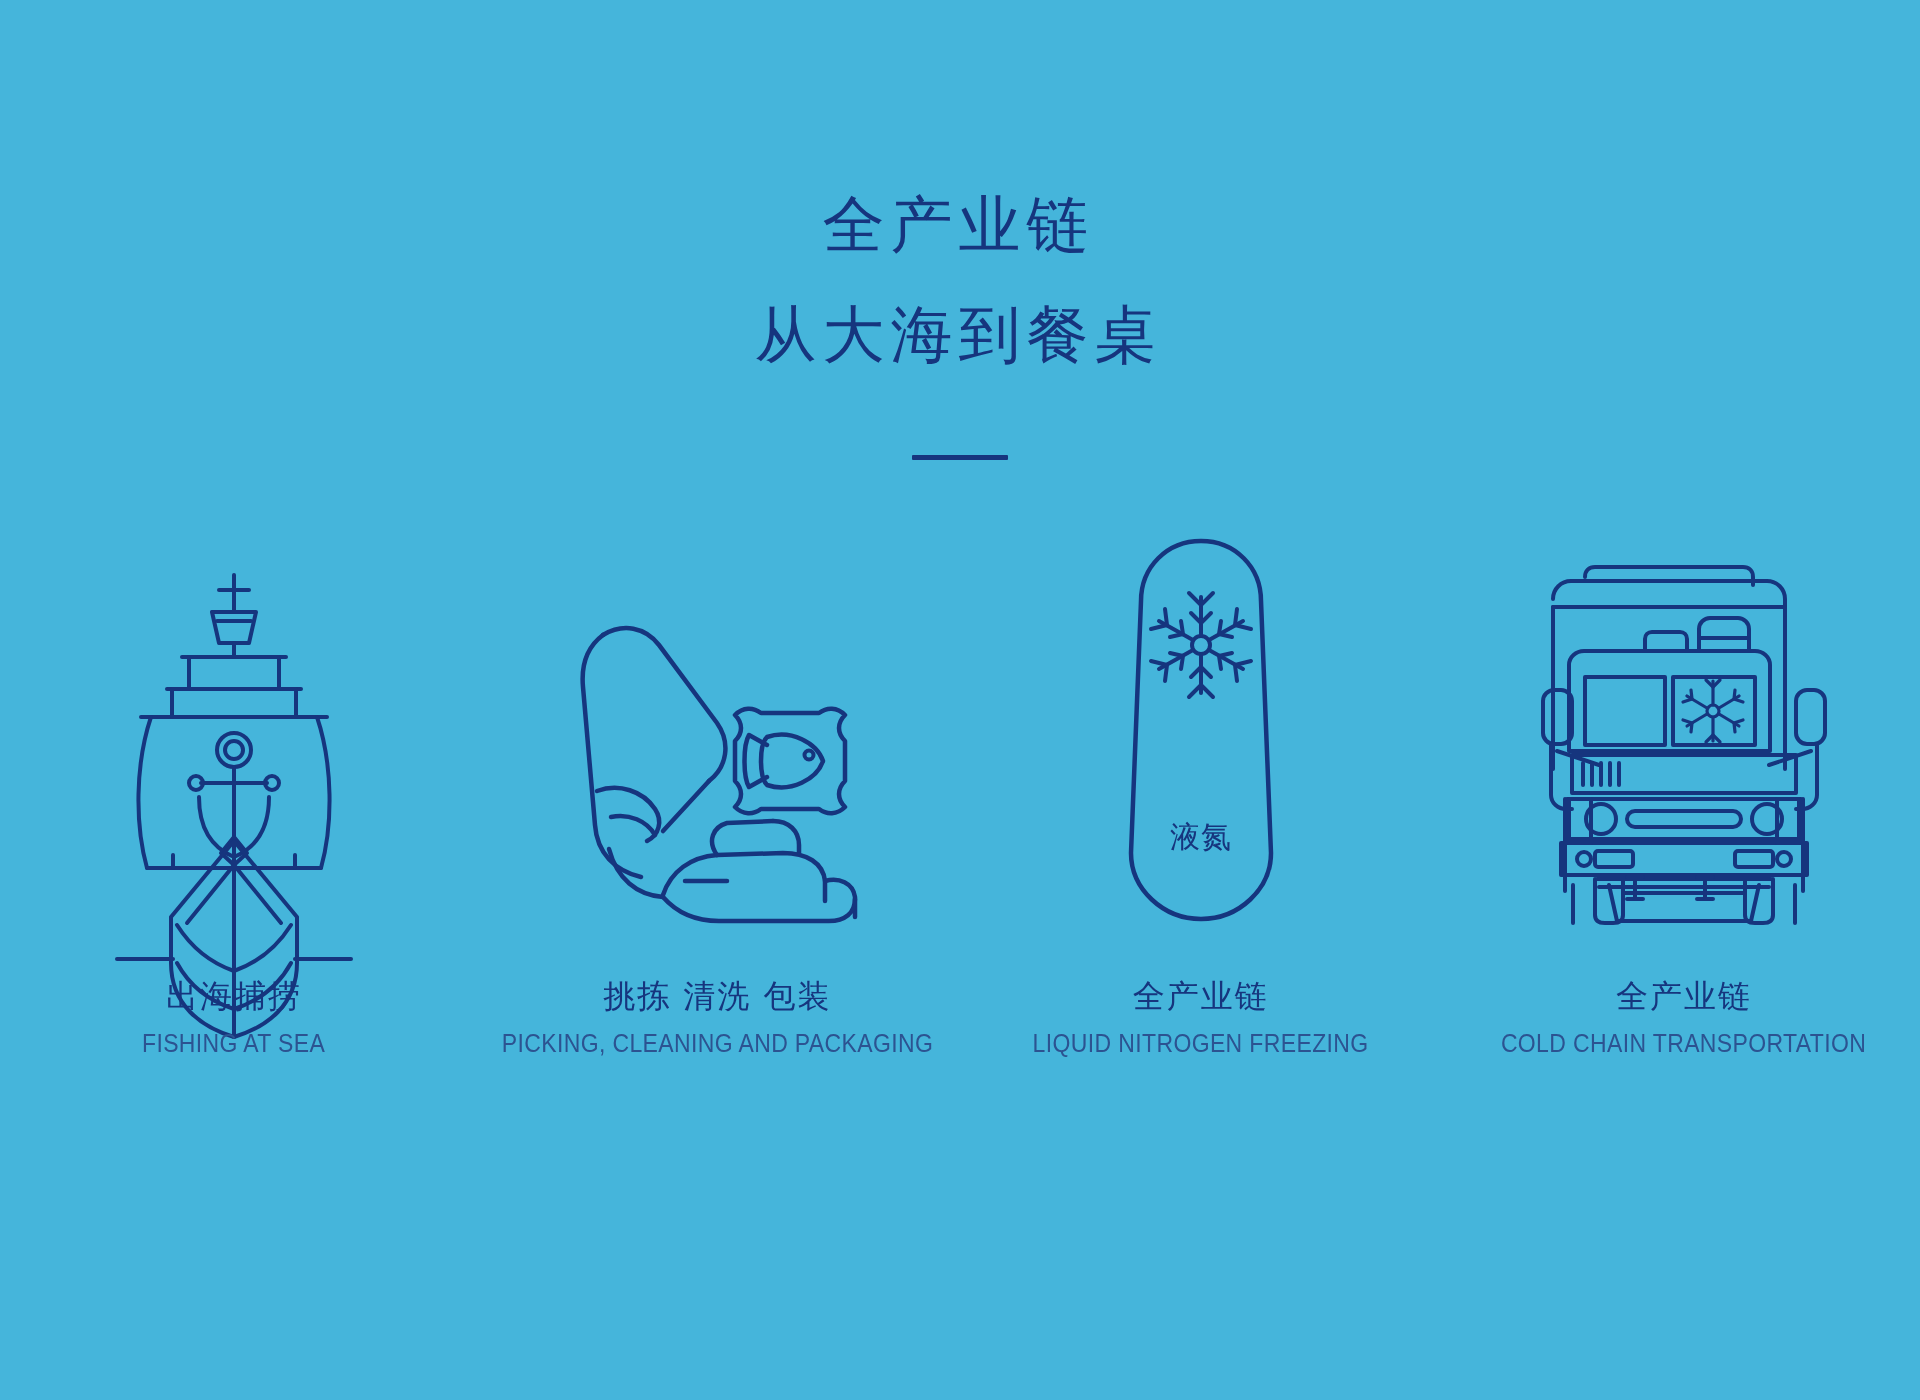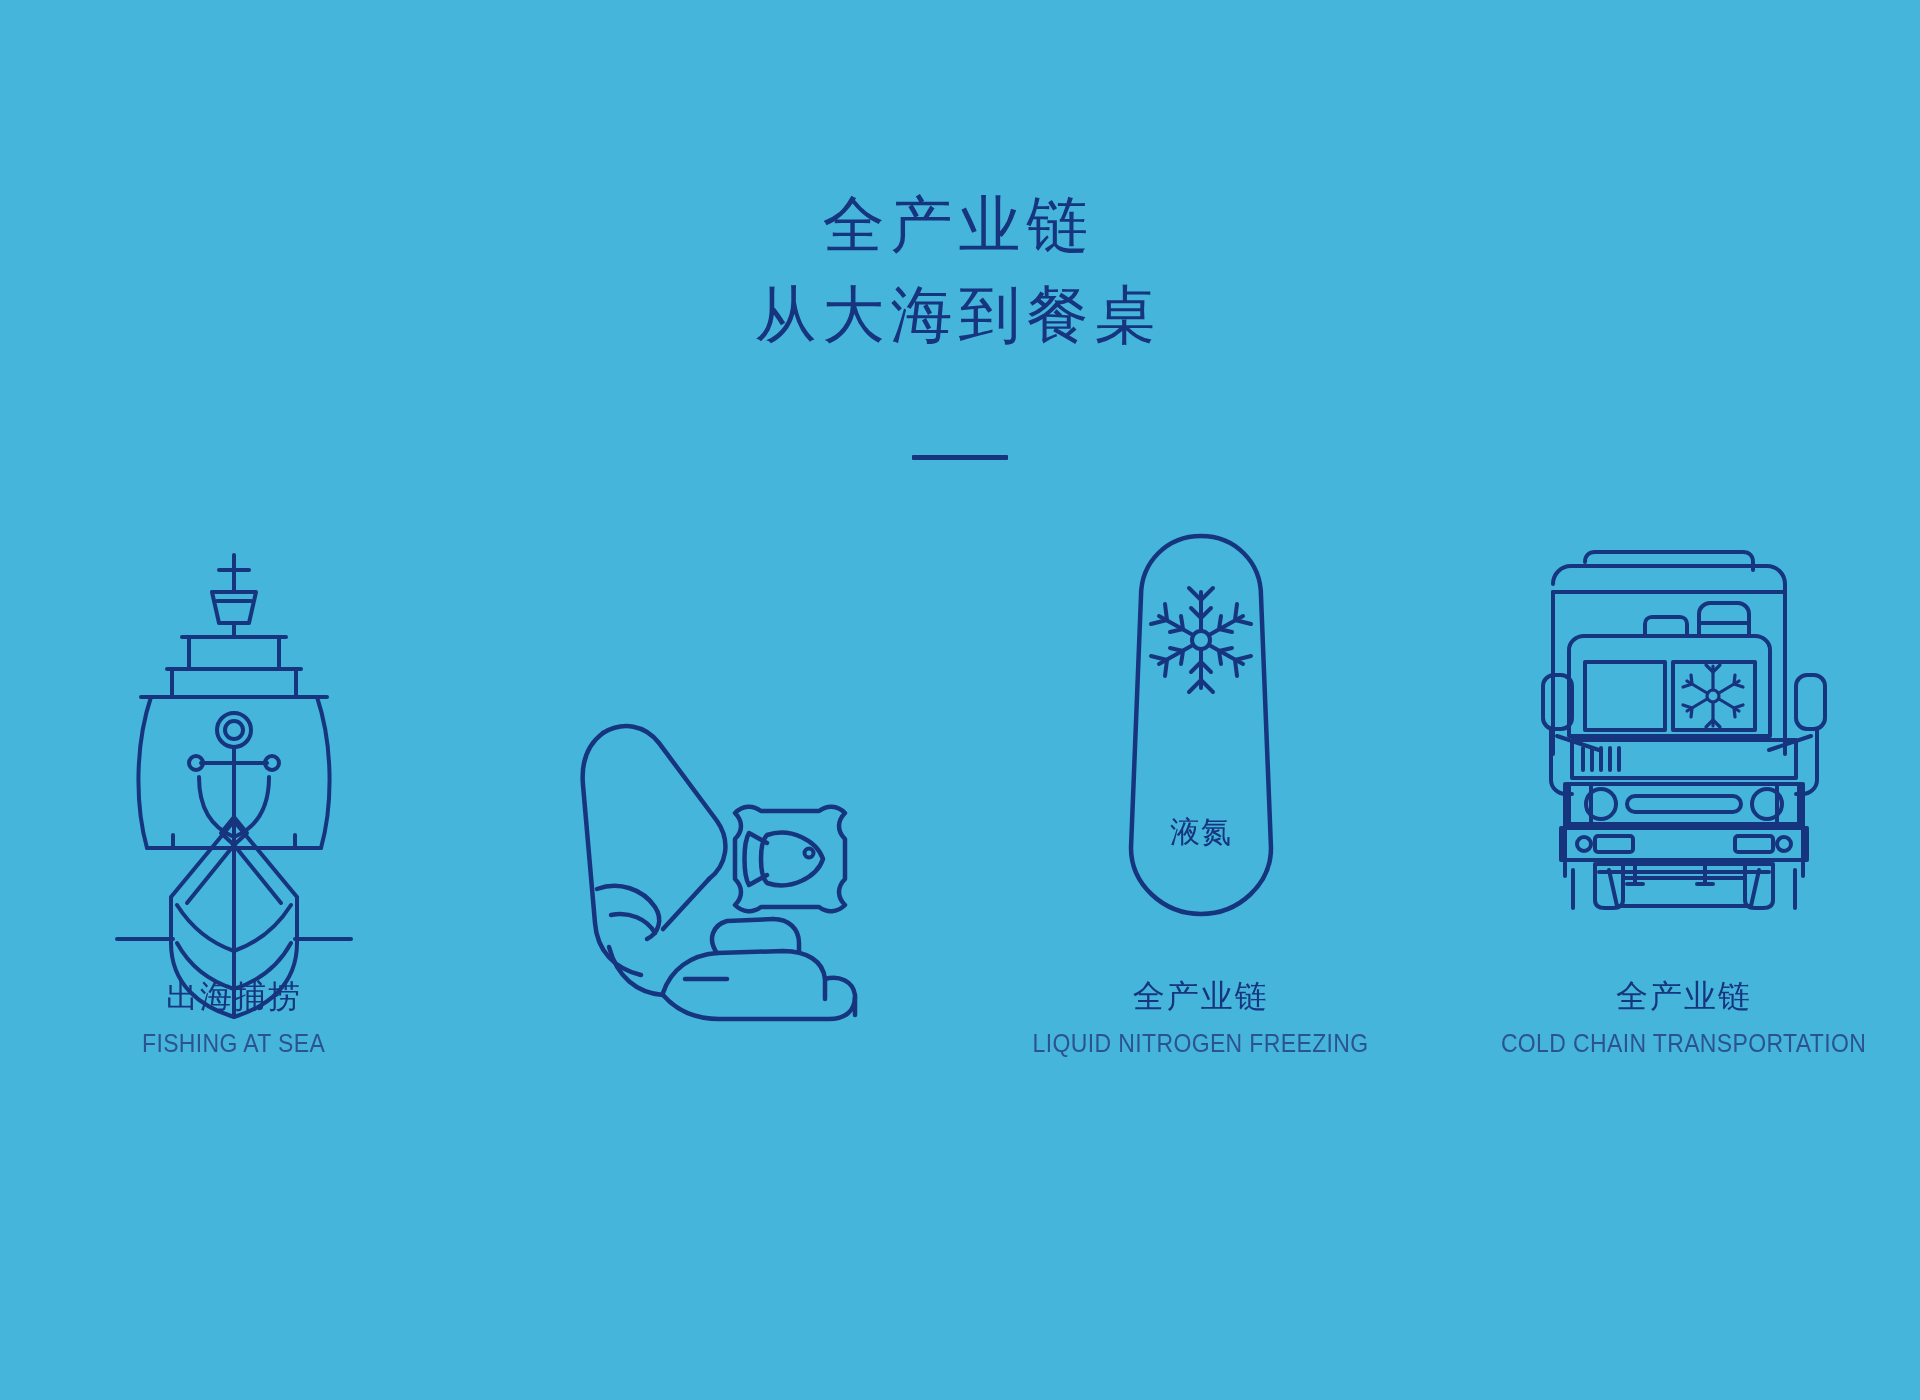--- a/index.html
+++ b/index.html
@@ -30,21 +30,21 @@
   }
   .heading .line {
     color: #16357e;
     font-family: "DejaVu Serif", "Liberation Serif", serif;
     font-size: 62px;
     letter-spacing: 6px;
     line-height: 1.45;
     font-weight: 400;
     white-space: nowrap;
   }
-  .heading .line2 { }
+  .heading .line2 { margin-top: 20px; }
 
   .divider-wrap {
     position: absolute;
     top: 455px;
     left: 0;
     width: 1920px;
     display: flex;
     justify-content: center;
   }
   .divider {
@@ -67,21 +67,21 @@
   }
   .step {
     width: 480px;
     display: flex;
     flex-direction: column;
     align-items: center;
   }
   .icon-box {
     height: 400px;
     display: flex;
-    align-items: center;
+    align-items: flex-end;
     justify-content: center;
   }
   .icon-box svg {
     display: block;
     overflow: visible;
   }
   .labels {
     margin-top: 52px;
     text-align: center;
   }
@@ -205,20 +205,24 @@
           <path d="M168 120 C176 112 186 112 194 118 L252 118 C260 112 270 112 278 120
                    C270 128 270 138 278 146 L278 186 C270 194 270 204 278 212
                    C270 220 260 220 252 214 L194 214 C186 220 176 220 168 212
                    C176 204 176 194 168 186 L168 146 C176 138 176 128 168 120 Z"></path>
 
           <path d="M200 142 C224 134 250 148 256 166 C250 184 224 198 200 190
                    C192 182 192 150 200 142 Z"></path>
           <path d="M200 150 L182 140 C176 150 176 182 182 192 L200 182"></path>
           <circle cx="242" cy="160" r="4.5" stroke-width="4"></circle>
         </svg>
+      </div>
+      <div class="labels">
+        <div class="label-cn">挑拣 清洗 包装</div>
+        <div class="label-en">PICKING, CLEANING AND PACKAGING</div>
       </div>
     </div>
 
     <div class="step step-3">
       <div class="icon-box">
         <svg width="160" height="390" viewBox="0 0 160 390" fill="none" stroke="#16357e" stroke-width="4.5" stroke-linecap="round" stroke-linejoin="round">
 
           <path d="M80 6 C114 6 140 32 140 66 L150 318 C150 354 118 384 80 384
                    C42 384 10 354 10 318 L20 66 C20 32 46 6 80 6 Z"></path>
 

